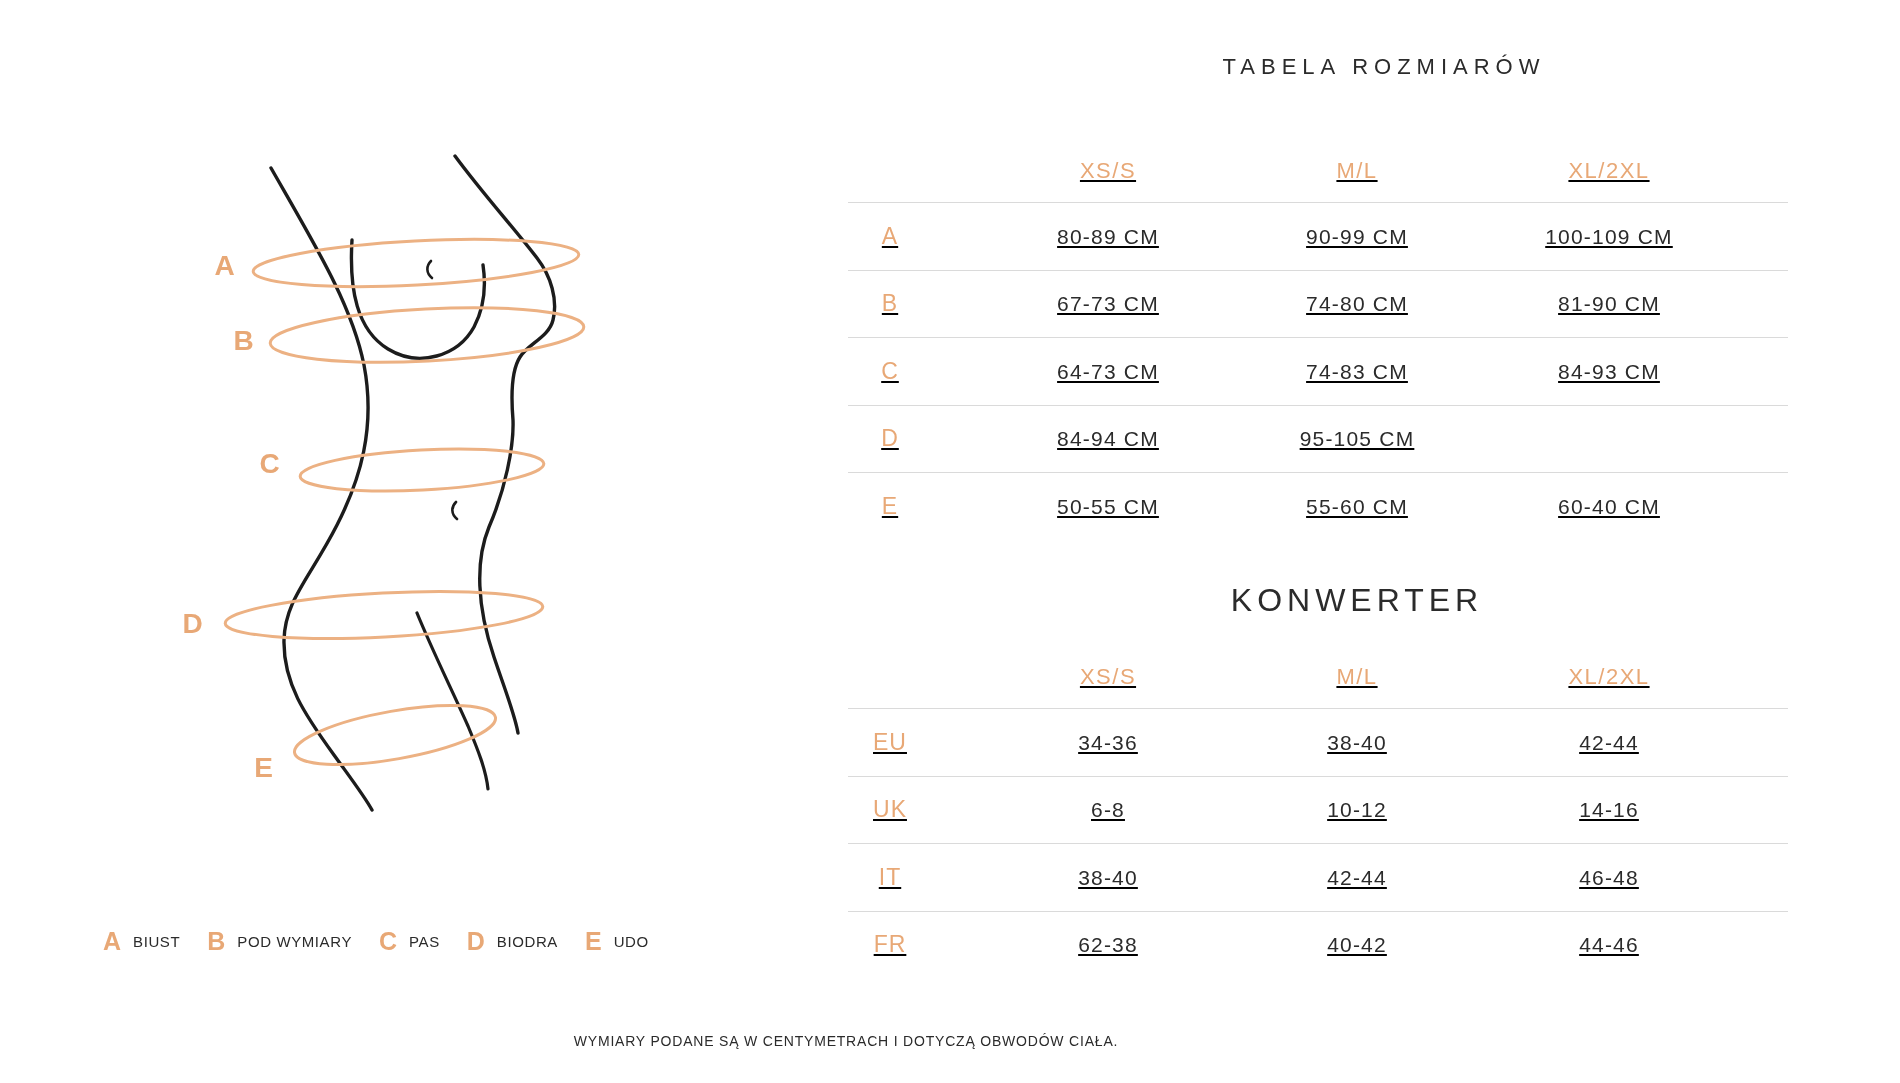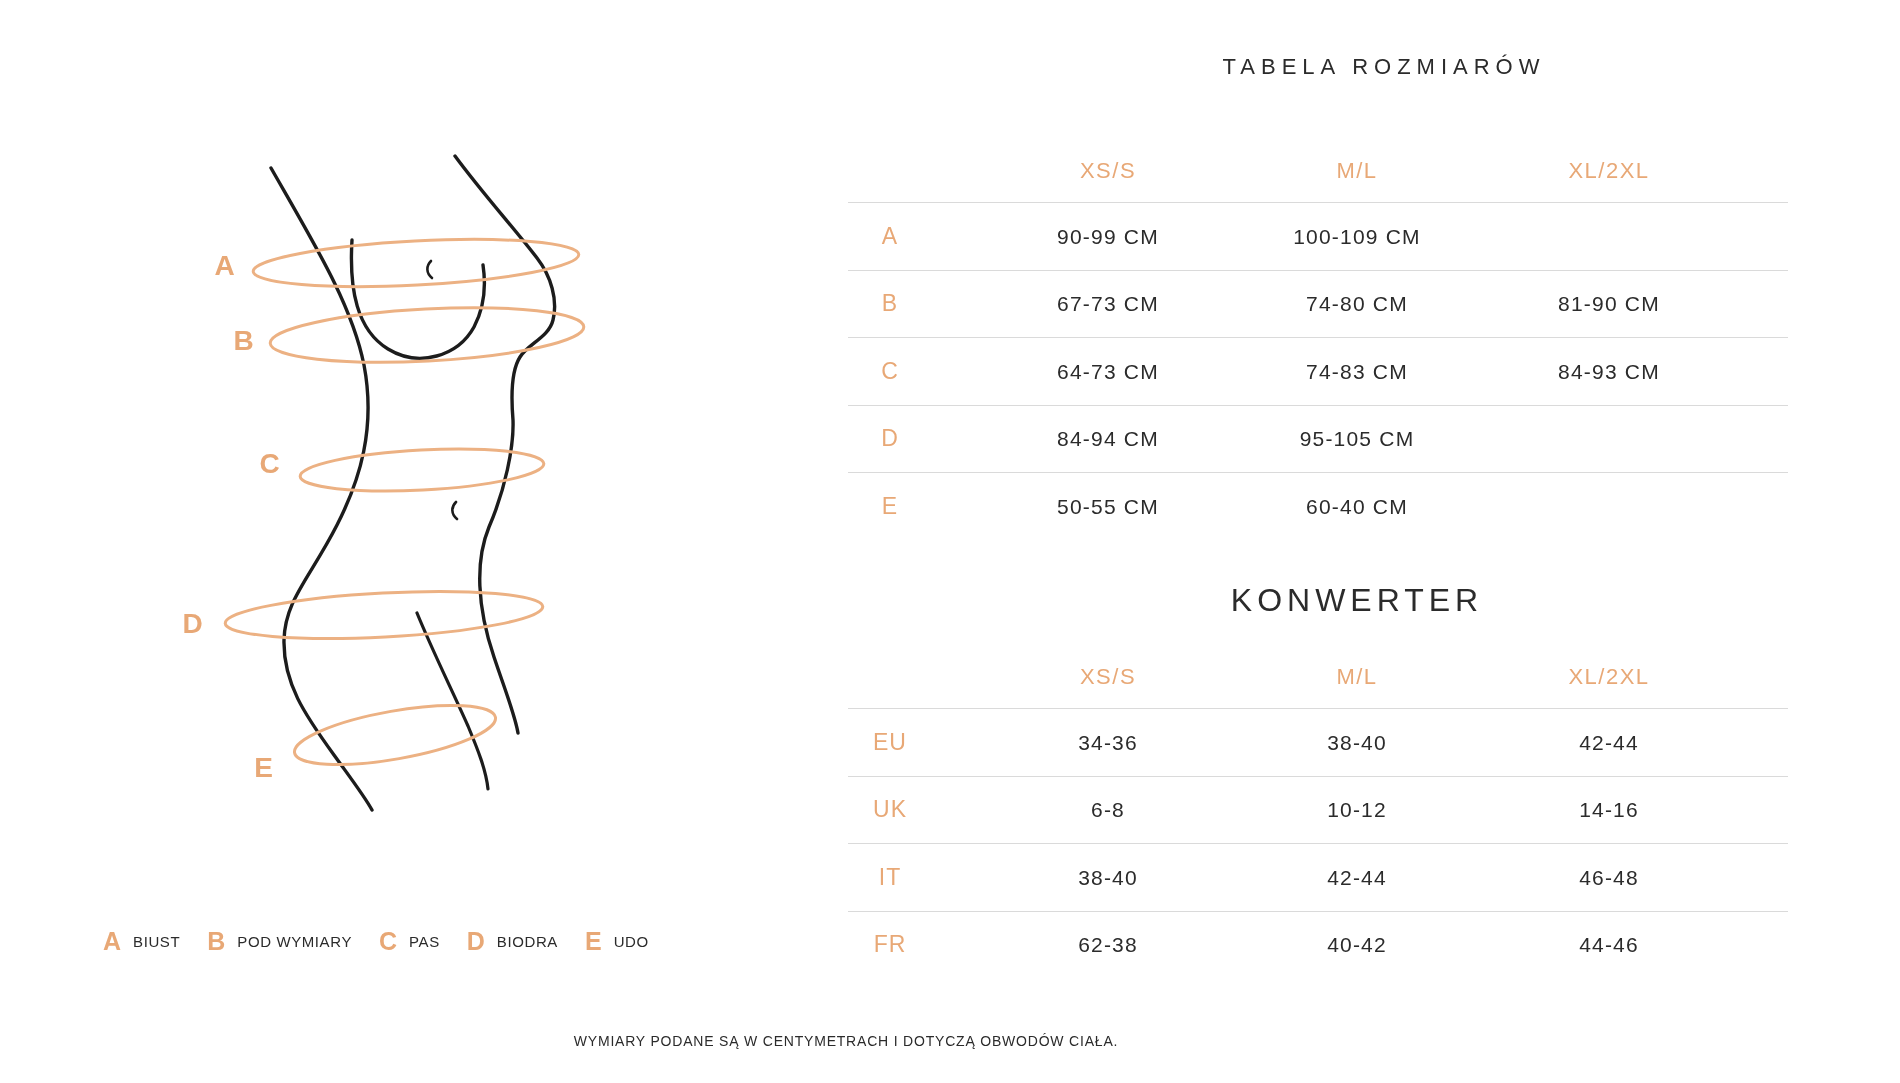--- a/index.html
+++ b/index.html
@@ -25,21 +25,21 @@
   }
   #size-title{left:1357px;top:56px;font-size:22px;letter-spacing:6px;margin-left:27px;}
   #conv-title{left:1357px;top:584px;font-size:32px;letter-spacing:5px;text-align:center;}
 
   
   .sizing-table{position:absolute;left:848px;width:940px;}
   #size-table{top:140px;}
   #conv-table{top:645px;}
   .trow{
     display:grid;grid-template-columns:84px 352px 146px 358px;
-    height:66.5px;border-top:1px solid var(--rule);
+    height:66.5px;border-top:1px solid var(--rule);text-decoration:underline;
   }
   .trow.header{border-top:none;height:62px;}
   #conv-table .trow.header{height:63px;}
   .tcell{display:flex;align-items:center;justify-content:center;white-space:nowrap;line-height:1;}
   .header-cell{color:var(--accent);font-size:22px;font-weight:500;letter-spacing:1.5px;}
   .label-cell{color:var(--accent);font-size:23px;font-weight:500;letter-spacing:1px;}
   .value-cell{color:var(--text);font-size:21px;letter-spacing:1.2px;}
 
   
   .legend{position:absolute;left:103px;top:929px;display:flex;align-items:center;gap:27px;}
@@ -82,20 +82,21 @@
 <div id="size-title" class="big-title">TABELA ROZMIARÓW</div>
 <div id="size-table" class="sizing-table">
     <div class="trow header">
       <div class="tcell label-cell"></div>
       <div class="tcell header-cell">XS/S</div>
       <div class="tcell header-cell">M/L</div>
       <div class="tcell header-cell">XL/2XL</div>
     </div>
     <div class="trow">
       <div class="tcell label-cell">A</div>
+      <div class="tcell value-cell">80-89 CM</div>
       <div class="tcell value-cell">90-99 CM</div>
       <div class="tcell value-cell">100-109 CM</div>
     </div>
     <div class="trow">
       <div class="tcell label-cell">B</div>
       <div class="tcell value-cell">67-73 CM</div>
       <div class="tcell value-cell">74-80 CM</div>
       <div class="tcell value-cell">81-90 CM</div>
     </div>
     <div class="trow">
@@ -105,20 +106,21 @@
       <div class="tcell value-cell">84-93 CM</div>
     </div>
     <div class="trow">
       <div class="tcell label-cell">D</div>
       <div class="tcell value-cell">84-94 CM</div>
       <div class="tcell value-cell">95-105 CM</div>
     </div>
     <div class="trow">
       <div class="tcell label-cell">E</div>
       <div class="tcell value-cell">50-55 CM</div>
+      <div class="tcell value-cell">55-60 CM</div>
       <div class="tcell value-cell">60-40 CM</div>
     </div>
   </div>
 
 <div id="conv-title" class="big-title">KONWERTER</div>
 <div id="conv-table" class="sizing-table">
     <div class="trow header">
       <div class="tcell label-cell"></div>
       <div class="tcell header-cell">XS/S</div>
       <div class="tcell header-cell">M/L</div>

